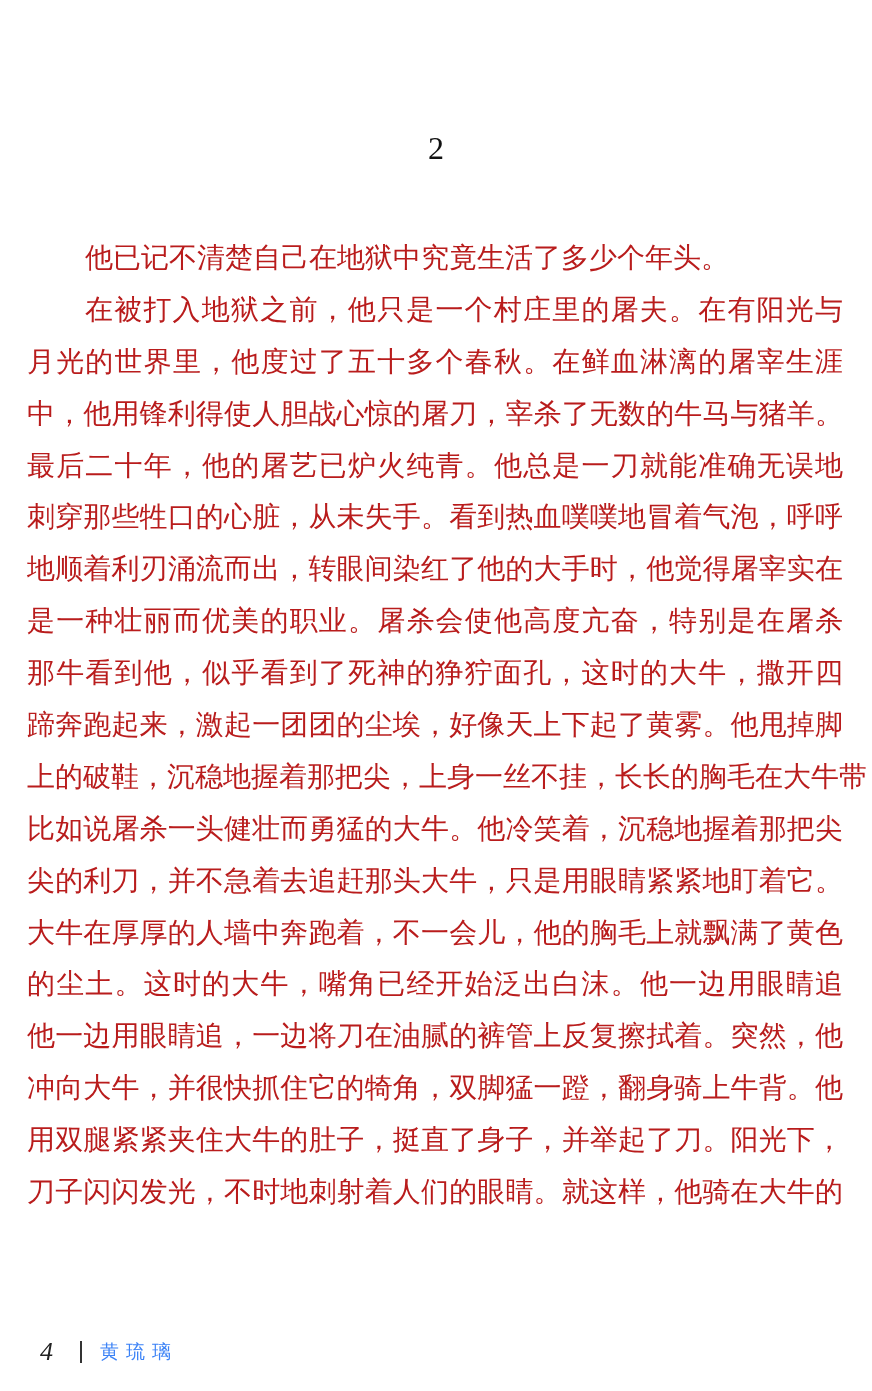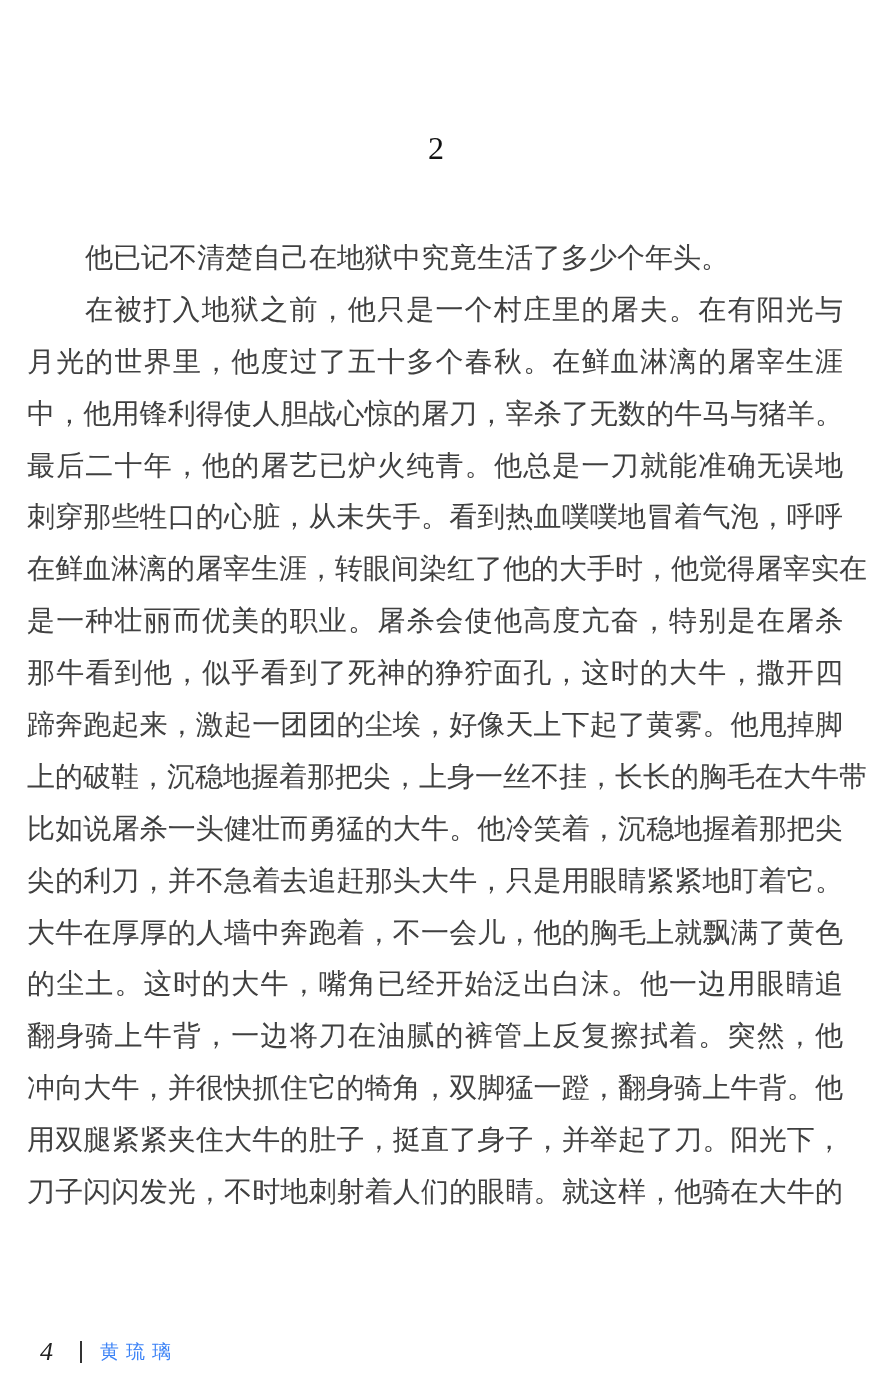--- a/index.html
+++ b/index.html
@@ -6,21 +6,21 @@
   body { width: 872px; height: 1391px; position: relative; overflow: hidden; }
   .page { position: absolute; left: 0; top: 0; width: 872px; height: 1391px; background: #fff; }
   .chapter-num {
     position: absolute; left: 0; top: 128px; width: 872px; text-align: center;
     font-family: "Liberation Serif", "DejaVu Serif", serif;
     font-size: 32px; color: #111; line-height: 40px;
   }
   .body-text {
     position: absolute; left: 27px; top: 232px; width: 816px;
     font-family: Liberation Sans, sans-serif;
-    font-size: 28px; line-height: 51.9px; color: #404040;
+    font-size: 28px; line-height: 51.9px; color: #b91c1c;
   }
   .line { display: block; white-space: nowrap; text-align: justify; text-align-last: justify; height: 51.9px; }
   .line.first { padding-left: 58px; text-align-last: left; }
   .line.indent { padding-left: 58px; }
   .footer {
     position: absolute; left: 40px; top: 1334px; height: 36px;
     display: flex; align-items: center; color: #222;
   }
   .folio {
     font-family: "Liberation Serif", serif; font-style: italic; font-size: 26px; width: 40px;
@@ -36,30 +36,30 @@
 <div class="page">
   <div class="chapter-num">2</div>
 
   <div class="body-text">
     <span class="line first">他已记不清楚自己在地狱中究竟生活了多少个年头。</span>
     <span class="line indent">在被打入地狱之前，他只是一个村庄里的屠夫。在有阳光与</span>
     <span class="line">月光的世界里，他度过了五十多个春秋。在鲜血淋漓的屠宰生涯</span>
     <span class="line">中，他用锋利得使人胆战心惊的屠刀，宰杀了无数的牛马与猪羊。</span>
     <span class="line">最后二十年，他的屠艺已炉火纯青。他总是一刀就能准确无误地</span>
     <span class="line">刺穿那些牲口的心脏，从未失手。看到热血噗噗地冒着气泡，呼呼</span>
-    <span class="line">在鲜血淋漓的屠宰生涯，转眼间染红了他的大手时，他觉得屠宰实在</span>
+    <span class="line">地顺着利刃涌流而出，转眼间染红了他的大手时，他觉得屠宰实在</span>
     <span class="line">是一种壮丽而优美的职业。屠杀会使他高度亢奋，特别是在屠杀</span>
     <span class="line">那牛看到他，似乎看到了死神的狰狞面孔，这时的大牛，撒开四</span>
     <span class="line">蹄奔跑起来，激起一团团的尘埃，好像天上下起了黄雾。他甩掉脚</span>
     <span class="line">上的破鞋，沉稳地握着那把尖，上身一丝不挂，长长的胸毛在大牛带</span>
     <span class="line">比如说屠杀一头健壮而勇猛的大牛。他冷笑着，沉稳地握着那把尖</span>
     <span class="line">尖的利刀，并不急着去追赶那头大牛，只是用眼睛紧紧地盯着它。</span>
     <span class="line">大牛在厚厚的人墙中奔跑着，不一会儿，他的胸毛上就飘满了黄色</span>
     <span class="line">的尘土。这时的大牛，嘴角已经开始泛出白沫。他一边用眼睛追</span>
-    <span class="line">翻身骑上牛背，一边将刀在油腻的裤管上反复擦拭着。突然，他</span>
+    <span class="line">他一边用眼睛追，一边将刀在油腻的裤管上反复擦拭着。突然，他</span>
     <span class="line">冲向大牛，并很快抓住它的犄角，双脚猛一蹬，翻身骑上牛背。他</span>
     <span class="line">用双腿紧紧夹住大牛的肚子，挺直了身子，并举起了刀。阳光下，</span>
     <span class="line">刀子闪闪发光，不时地刺射着人们的眼睛。就这样，他骑在大牛的</span>
   </div>
 
   <div class="footer">
     <span class="folio">4</span>
     <span class="divider"></span>
     <span class="running-title">黄琉璃</span>
   </div>

